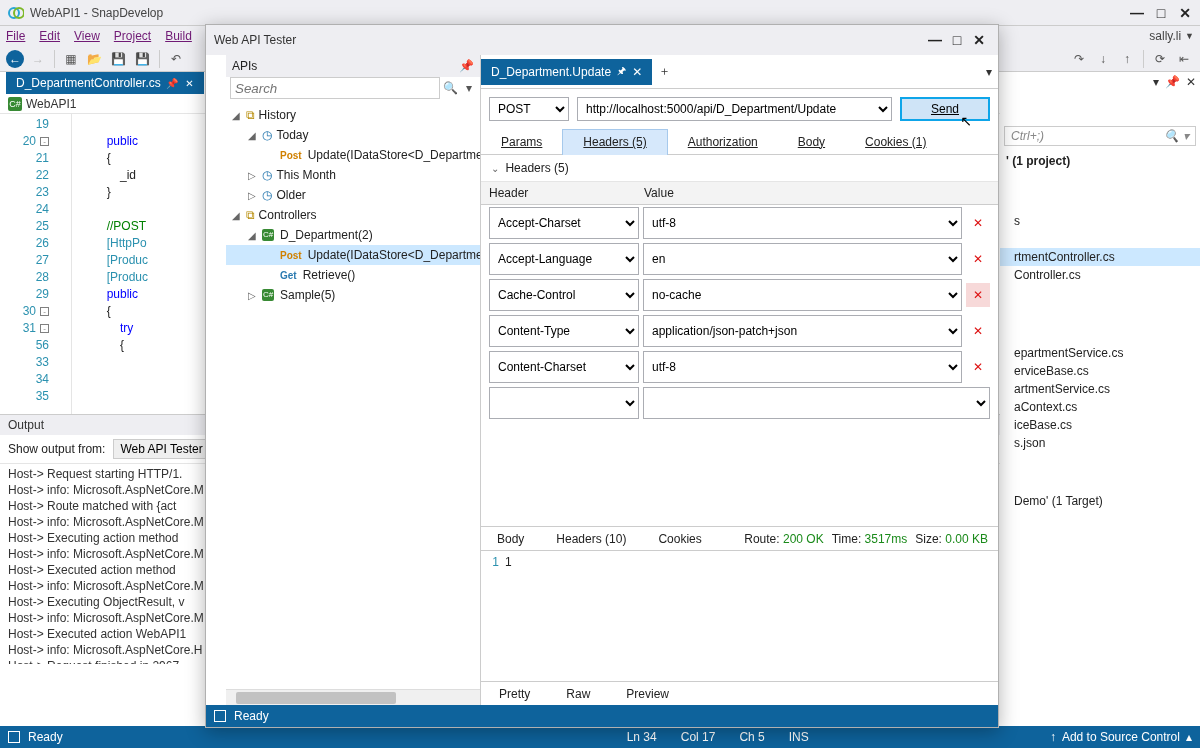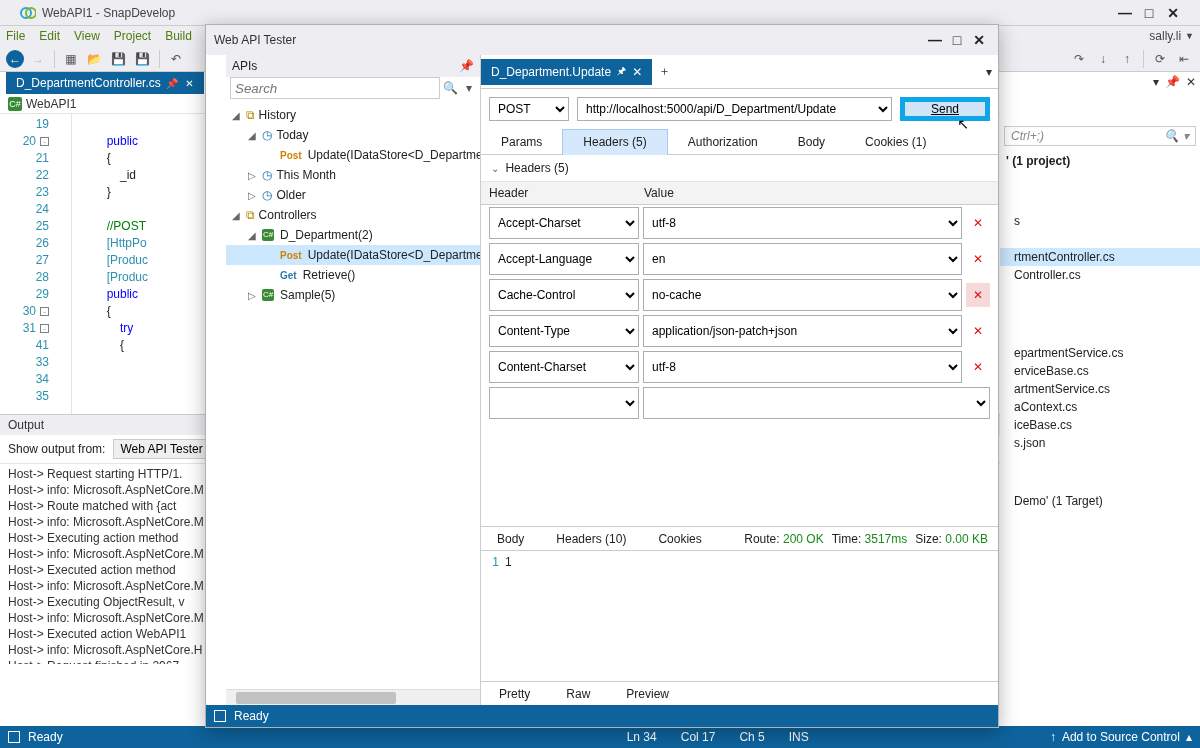--- a/index.html
+++ b/index.html
@@ -1,27 +1,27 @@
 <!DOCTYPE html>
 <html><head>
 <meta charset="utf-8">
 <style>
 * { box-sizing: border-box; margin: 0; padding: 0; font-family: "Segoe UI", Tahoma, sans-serif; }
 body { width: 1200px; height: 748px; background: #fff; overflow: hidden; font-size: 12px; color: #222; position: relative; }
 
 
-.titlebar { height: 26px; display: flex; align-items: center; padding: 0 20px; background: #eeeef2; border-bottom: 1px solid #ccc; }
+.titlebar { height: 26px; display: flex; align-items: center; padding: 0 8px; background: #eeeef2; border-bottom: 1px solid #ccc; }
 .titlebar .app-icon { width: 16px; height: 16px; margin-right: 6px; }
 .titlebar .title { flex: 1; font-size: 12px; color: #444; }
 .winbtns { display: flex; gap: 10px; }
 .winbtn { width: 14px; text-align: center; color: #222; cursor: default; font-size: 14px; font-weight: bold; }
 
 
 .menubar { height: 20px; display: flex; align-items: center; padding: 0 6px; gap: 14px; background: #eeeef2; }
-.menubar .mi { color: #4d7c0f; cursor: default; }
+.menubar .mi { color: #701a75; cursor: default; text-decoration: underline; }
 .menubar .right { margin-left: auto; color: #444; display:flex; align-items:center; gap:4px;}
 
 
 .toolbar { height: 26px; display: flex; align-items: center; padding: 0 6px; gap: 4px; background: #eeeef2; border-bottom: 1px solid #ccc; }
 .toolbar .tbtn { width: 20px; height: 20px; display: flex; align-items: center; justify-content: center; color: #555; border-radius: 2px; }
 .toolbar .sep { width: 1px; height: 18px; background: #ccc; margin: 0 2px; }
 
 
 .doctabs { height: 22px; background: #fff; padding-left: 6px; position: relative; }
 .doctab { display: inline-flex; align-items: center; height: 22px; padding: 0 10px; background: #0e639c; color: #fff; font-size: 12px; position: relative; }
@@ -93,23 +93,23 @@
 .req { flex: 1; display: flex; flex-direction: column; min-height:0;}
 .req-tabs { height: 34px; display: flex; align-items: center; background: #fff; border-bottom: 1px solid #ccc; }
 .req-tab { display: inline-flex; align-items: center; height: 26px; padding: 0 10px; background: #0e639c; color: #fff; font-size: 12px; gap:6px;}
 .req-tab .close { cursor:default; }
 .req-tab .pin-ic { font-size:10px;}
 .req-tabs .add { width: 24px; text-align: center; color: #333; cursor:default; }
 .req-tabs .drop { margin-left:auto; padding:0 6px; color:#333; cursor:default;}
 .req-row { display: flex; align-items: center; gap: 8px; padding: 8px; }
 .req-row select { height: 24px; padding: 0 4px; border: 1px solid #abadb3; background:#fff; font-size:12px; width:80px;}
 .req-row .url { flex: 1; height: 24px; padding: 0 4px; border: 1px solid #abadb3; background:#fff; font-size:12px;}
-.req-row .send { width: 90px; height: 24px; background: #cfe4f7; border: 5px solid #0ea5e9; font-size: 12px; cursor:default; position:relative;}
+.req-row .send { width: 90px; height: 24px; background: #cfe4f7; border: 2px solid #0ea5e9; font-size: 12px; cursor:default; position:relative;}
 .req-row .cursor-ic { position:absolute; right:16px; top:14px; font-size:14px; color:#000; pointer-events:none;}
-.req-subtabs { display: flex; align-items: center; height: 26px; border-bottom: 1px solid #ccc; }
+.req-subtabs { display: flex; align-items: center; height: 26px; border-bottom: 1px solid #ccc; text-decoration: underline; }
 .req-subtabs .st { padding: 0 20px; height: 26px; display: inline-flex; align-items: center; font-size: 12px; color: #222; cursor:default;}
 .req-subtabs .st.active { background: #d6e8fb; border-top:1px solid #a6c9ec; border-left:1px solid #a6c9ec; border-right:1px solid #a6c9ec;}
 .headers-head { display: flex; align-items: center; padding: 6px 10px; font-size: 12px; border-bottom:1px solid #e5e5e5;}
 .headers-head .chev { margin-right: 6px; color:#666; font-size:10px;}
 .hgridhead { display:flex; background:#f3f3f3; border-bottom:1px solid #ccc; font-size:12px;}
 .hgridhead .hh1 { width:155px; padding:4px 8px;}
 .hgridhead .hh2 { flex:1; padding:4px 8px;}
 .hrow { display:flex; align-items:center; padding:2px 8px 2px 8px; gap:4px;}
 .hrow select { height:32px; border:1px solid #abadb3; font-size:12px; padding:0 4px; background:#fff;}
 .hrow .hk { width:150px;}
@@ -233,21 +233,21 @@
       </div>
       <div class="ln">
         <span>30</span>
         <span class="fold">-</span>
       </div>
       <div class="ln">
         <span>31</span>
         <span class="fold">-</span>
       </div>
       <div class="ln">
-        <span>41</span>
+        <span>56</span>
       </div>
       <div class="ln">
         <span>33</span>
       </div>
       <div class="ln">
         <span>34</span>
       </div>
       <div class="ln">
         <span>35</span>
       </div>

